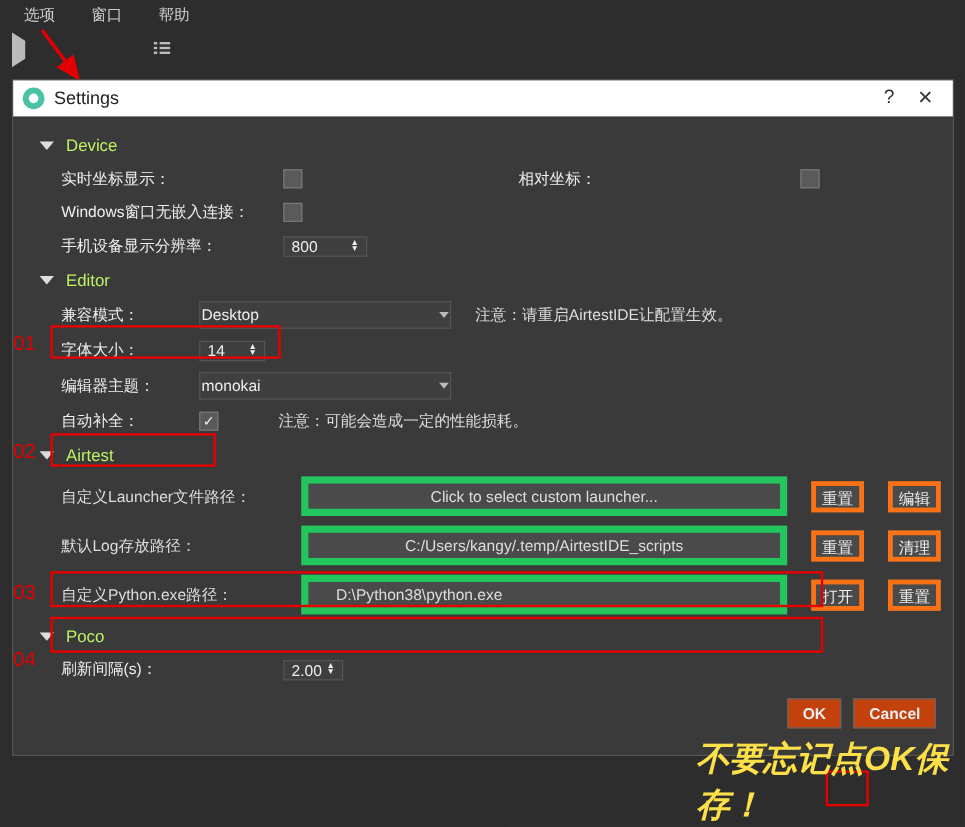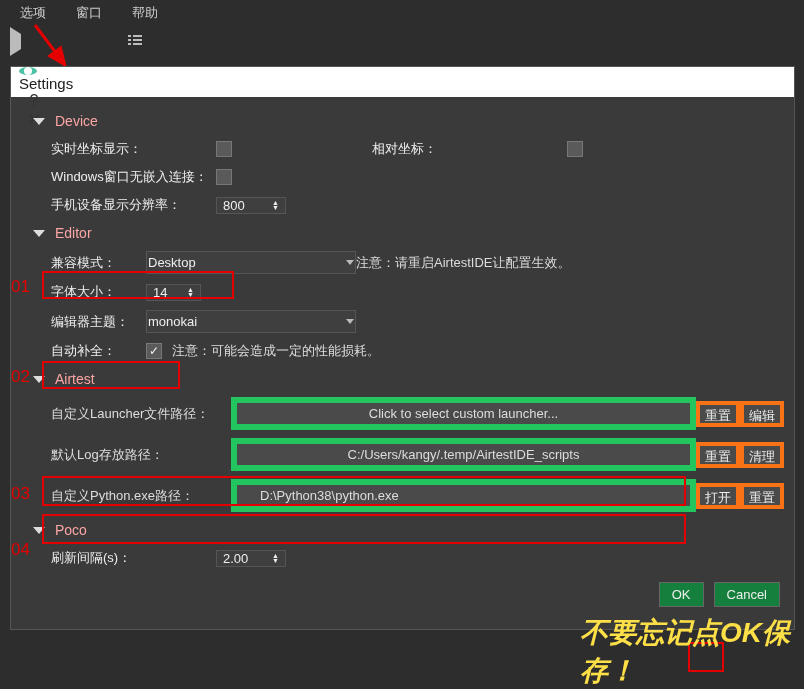--- a/index.html
+++ b/index.html
@@ -54,23 +54,23 @@
     left: 10px; top: 66px;
     width: 785px;
     background: #3a3a3a;
     border: 1px solid #555;
   }
   .titlebar {
     background: #fff;
     color: #222;
     height: 30px;
     display: flex;
+    align-items: center;
     padding: 0 8px;
     font-size: 15px;
-    flex-direction: column;
   }
   .titlebar .titleicon {
     width: 18px; height: 18px;
     border-radius: 50%;
     background: #4cc2a5;
     display: inline-flex;
     align-items: center; justify-content: center;
     margin-right: 8px;
     position: relative;
   }
@@ -82,34 +82,34 @@
   .titlebar .win-btn {
     width: 30px; text-align: center;
     font-size: 16px; color: #333;
   }
   .body-area {
     padding: 10px 0 12px 0;
   }
   .section-header {
     display: flex; align-items: center;
     padding: 6px 10px 6px 22px;
-    color: #fca5a5; font-size: 14px;
+    color: #bef264; font-size: 14px;
   }
   .section-header .tri {
     width: 0; height: 0;
     border-left: 6px solid transparent;
     border-right: 6px solid transparent;
     border-top: 7px solid #ddd;
     margin-right: 10px;
   }
   .row {
     display: flex; align-items: center;
     padding: 4px 10px 4px 40px;
     min-height: 28px;
-    gap: 0;
+    gap: 20px;
   }
   .lbl { width: 165px; color: #eee; }
   .lbl-sm { width: 95px; color: #eee; }
   .checkbox {
     width: 16px; height: 16px;
     background: #5a5a5a;
     border: 1px solid #777;
     display: inline-flex; align-items:center; justify-content:center;
   }
   .checkbox.checked::after {
@@ -141,22 +141,22 @@
   .side-btn {
     background: #4a4a4a; border: 4px solid #f97316;
     color: #eee; width: 44px; height: 26px;
     text-align: center; line-height: 22px;
   }
   .bottom-bar {
     display: flex; justify-content: flex-end;
     padding: 10px 14px; gap: 10px;
   }
   .btn {
-    background: #15803d; border: 1px solid #666;
-    color: #eee; padding: 4px 12px;
+    background: #c2410c; border: 1px solid #666;
+    color: #eee; padding: 4px 12px; font-weight: bold;
   }
   
   .redbox {
     position: absolute;
     border: 2px solid #e40000;
     pointer-events: none;
   }
   .rednum {
     position: absolute;
     color: #e40000;
@@ -303,21 +303,21 @@
       <span class="side-btn">打开</span>
       <span class="side-btn">重置</span>
     </div>
 
     <div class="section-header">
       <span class="tri"></span>
       <span>Poco</span>
     </div>
     <div class="row">
       <span class="lbl">刷新间隔(s)：</span>
-      <span class="spin" style="width:70px">
+      <span class="spin" style="width:50px">
         <span>2.00</span>
         <span class="arrows">
             <span>▲</span>
             <span>▼</span>
           </span>
       </span>
     </div>
 
     <div class="bottom-bar">
       <span class="btn">OK</span>

